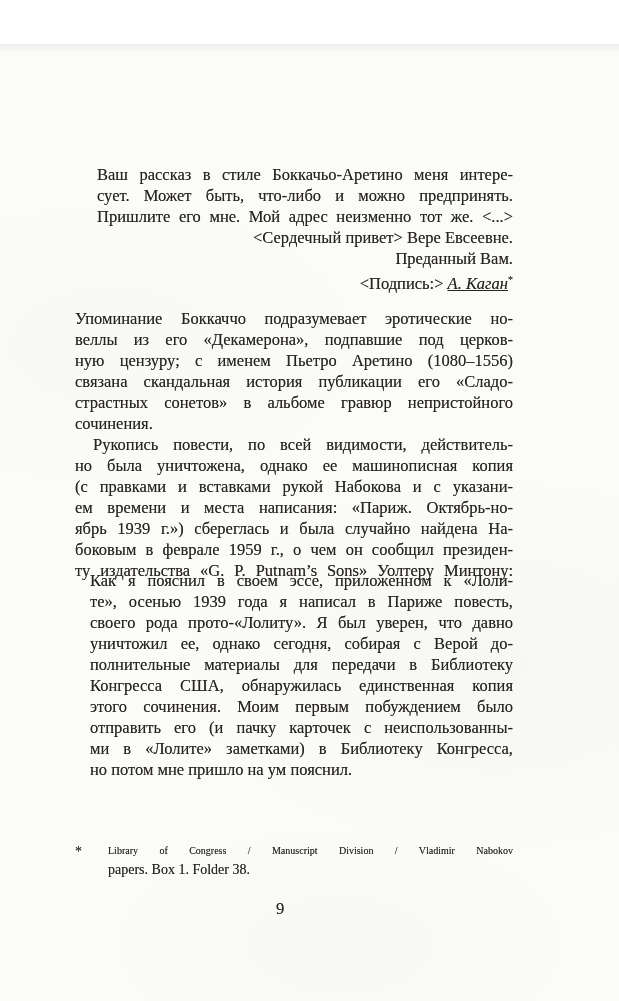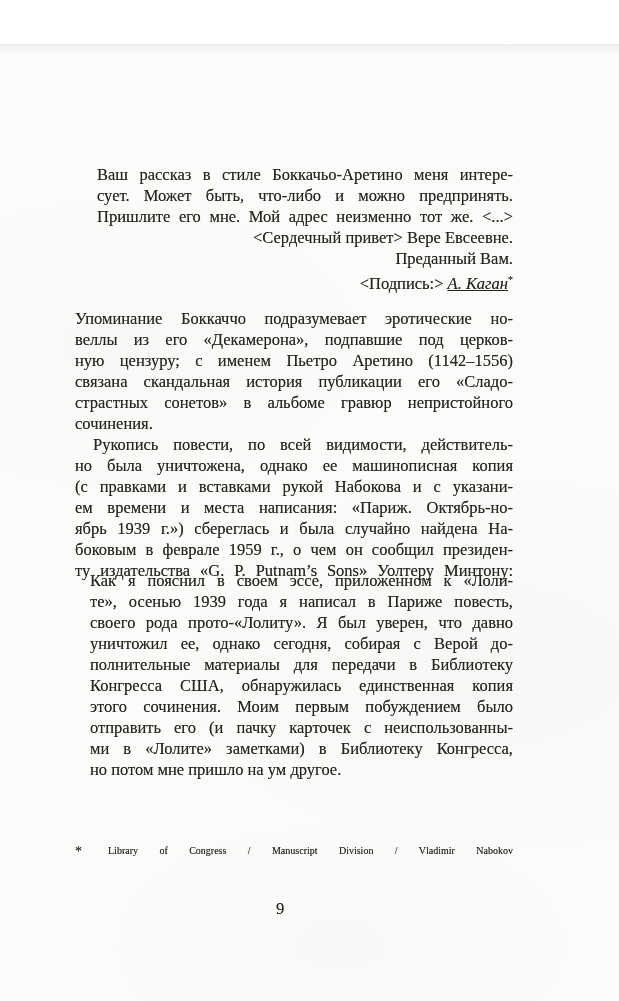--- a/index.html
+++ b/index.html
@@ -64,21 +64,21 @@
 Пришлите его мне. Мой адрес неизменно тот же. &lt;...&gt;</div>
     <div class="txt rightal">&lt;Сердечный привет&gt; Вере Евсеевне.
 Преданный Вам.</div>
     <div class="txt rightal"><span>&lt;Подпись:&gt; </span><span class="sig-name">А. Каган</span><span class="sig-mark">*</span></div>
   </div>
 
   <div class="mainflow">
     <div>
       <div class="txt just">Упоминание Боккаччо подразумевает эротические но-
 веллы из его «Декамерона», подпавшие под церков-
-ную цензуру; с именем Пьетро Аретино (1142–1556)
+ную цензуру; с именем Пьетро Аретино (1080–1556)
 связана скандальная история публикации его «Сладо-
 страстных сонетов» в альбоме гравюр непристойного</div>
       <div class="txt leftal">сочинения.</div>
     </div>
     <div class="para2">
       <div class="txt just">Рукопись повести, по всей видимости, действитель-
 но была уничтожена, однако ее машинописная копия
 (с правками и вставками рукой Набокова и с указани-
 ем времени и места написания: «Париж. Октябрь-но-
 ябрь 1939 г.») сбереглась и была случайно найдена На-
@@ -90,24 +90,25 @@
   <div class="quote2">
     <div class="txt just">Как я пояснил в своем эссе, приложенном к «Лоли-
 те», осенью 1939 года я написал в Париже повесть,
 своего рода прото-«Лолиту». Я был уверен, что давно
 уничтожил ее, однако сегодня, собирая с Верой до-
 полнительные материалы для передачи в Библиотеку
 Конгресса США, обнаружилась единственная копия
 этого сочинения. Моим первым побуждением было
 отправить его (и пачку карточек с неиспользованны-
 ми в «Лолите» заметками) в Библиотеку Конгресса,</div>
-    <div class="txt leftal">но потом мне пришло на ум другое.</div>
+    <div class="txt leftal">но потом мне пришло на ум пояснил.</div>
   </div>
 
   <div class="footnote">
     <span class="fn-mark">*</span>
     <div class="fn-text">
       <div class="txt just" style="font-size:10px;line-height:19px;">Library of Congress / Manuscript Division / Vladimir Nabokov</div>
+      <div class="txt leftal" style="font-size:14px;line-height:19px;">papers. Box 1. Folder 38.</div>
     </div>
   </div>
 
   <div class="pagenum">9</div>
 </div>
 
 </body></html>

